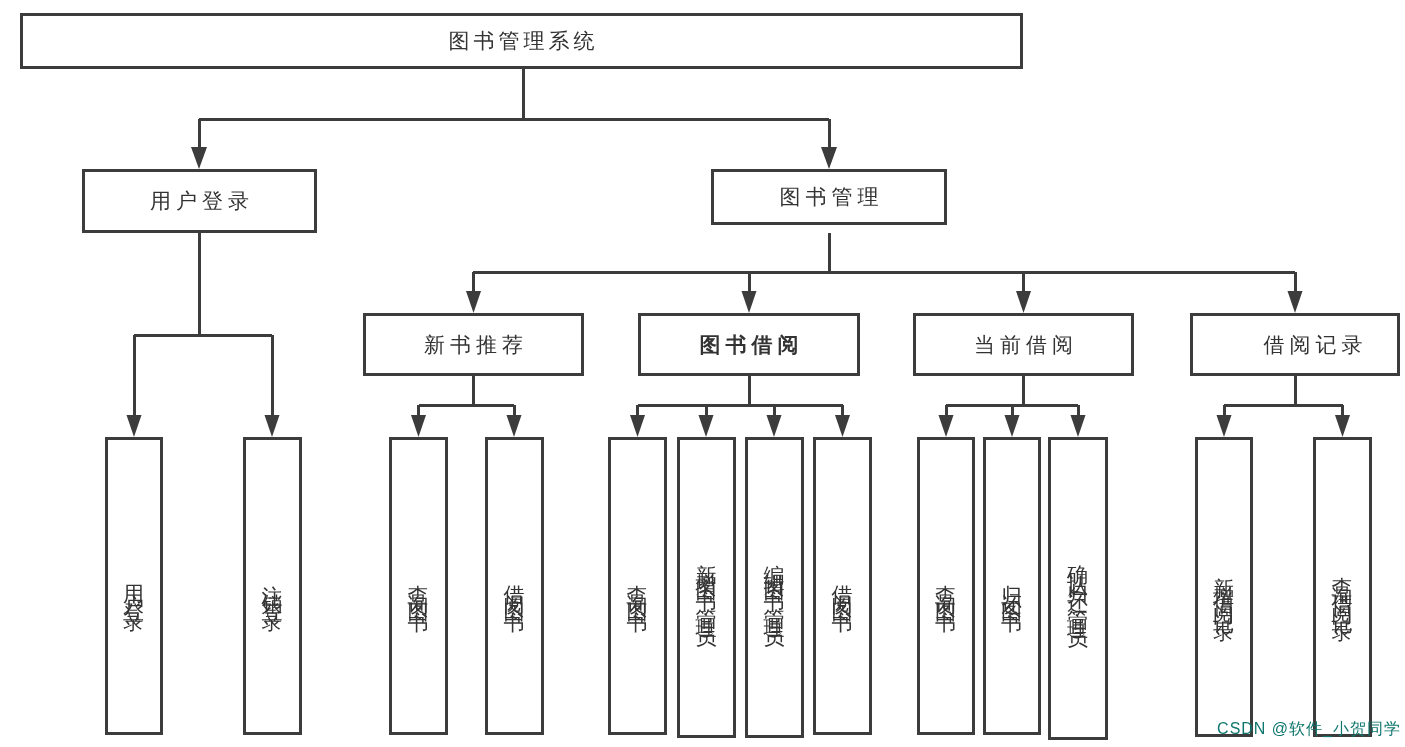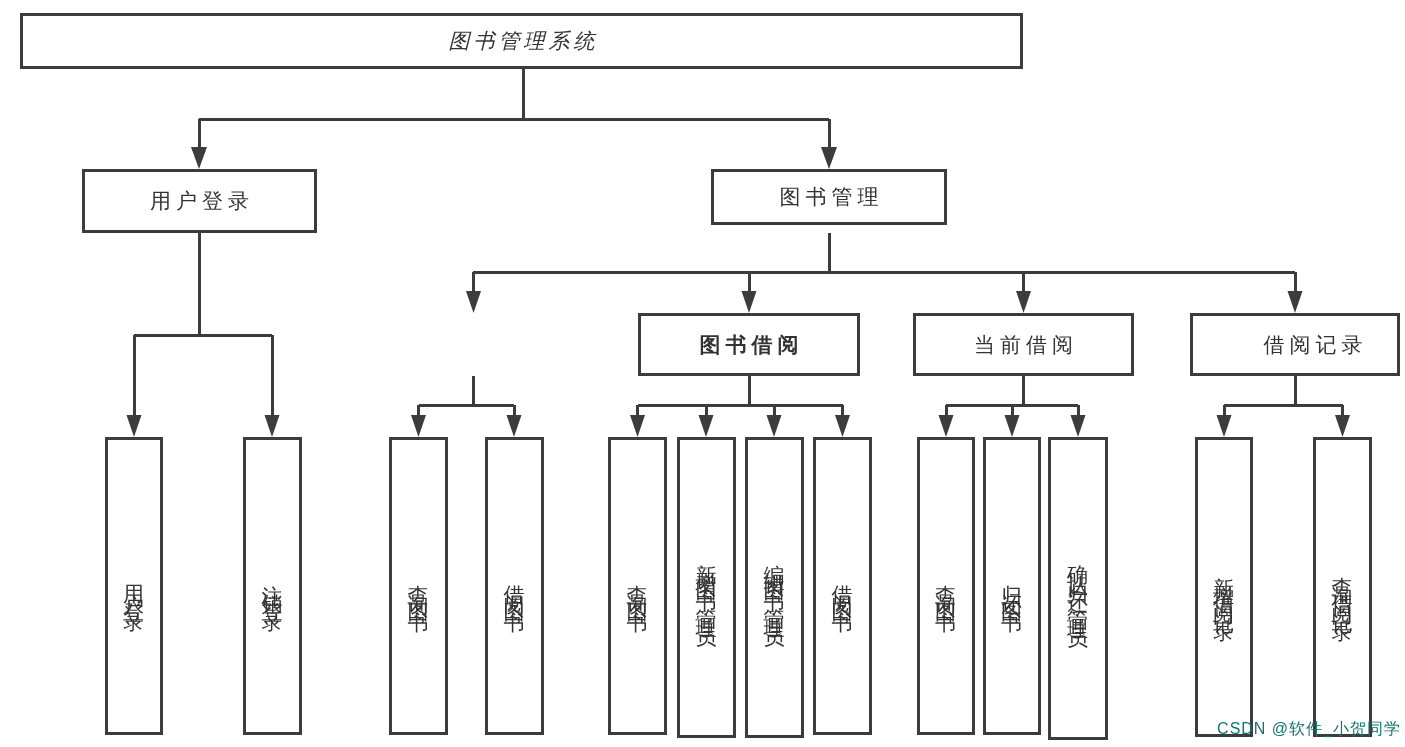--- a/index.html
+++ b/index.html
@@ -131,25 +131,26 @@
 
       <path d="M938.5 415 L953.5 415 L946 437 Z"></path>
       <path d="M1004.5 415 L1019.5 415 L1012 437 Z"></path>
       <path d="M1070.5 415 L1085.5 415 L1078 437 Z"></path>
 
       <path d="M1216.5 415 L1231.5 415 L1224 437 Z"></path>
       <path d="M1335 415 L1350 415 L1342.5 437 Z"></path>
     </g>
   </svg>
 
-  <div class="node h-node root-node" style="left:20px; top:13px; width:1003px; height:56px;font-style:italic;">图书管理系统</div>
+  <div class="node h-node root-node" style="left:20px; top:13px; width:1003px; height:56px;">图书管理系统</div>
 
   <div class="node h-node" style="left:82px; top:169px; width:235px; height:64px;">用户登录</div>
   <div class="node h-node" style="left:711px; top:169px; width:236px; height:56px;">图书管理</div>
 
+  <div class="node h-node" style="left:363px; top:313px; width:221px; height:63px;">新书推荐</div>
   <div class="node h-node" style="left:638px; top:313px; width:222px; height:63px;font-weight:bold;">图书借阅</div>
   <div class="node h-node" style="left:913px; top:313px; width:221px; height:63px;">当前借阅</div>
   <div class="node h-node" style="left:1190px; top:313px; width:210px; height:63px;padding-left:36px;">借阅记录</div>
 
   <div class="node leaf" style="left:105px; top:437px; width:58px; height:298px;">
     <span class="v-text">用户登录</span>
   </div>
   <div class="node leaf" style="left:243px; top:437px; width:59px; height:298px;">
     <span class="v-text">注销登录</span>
   </div>

